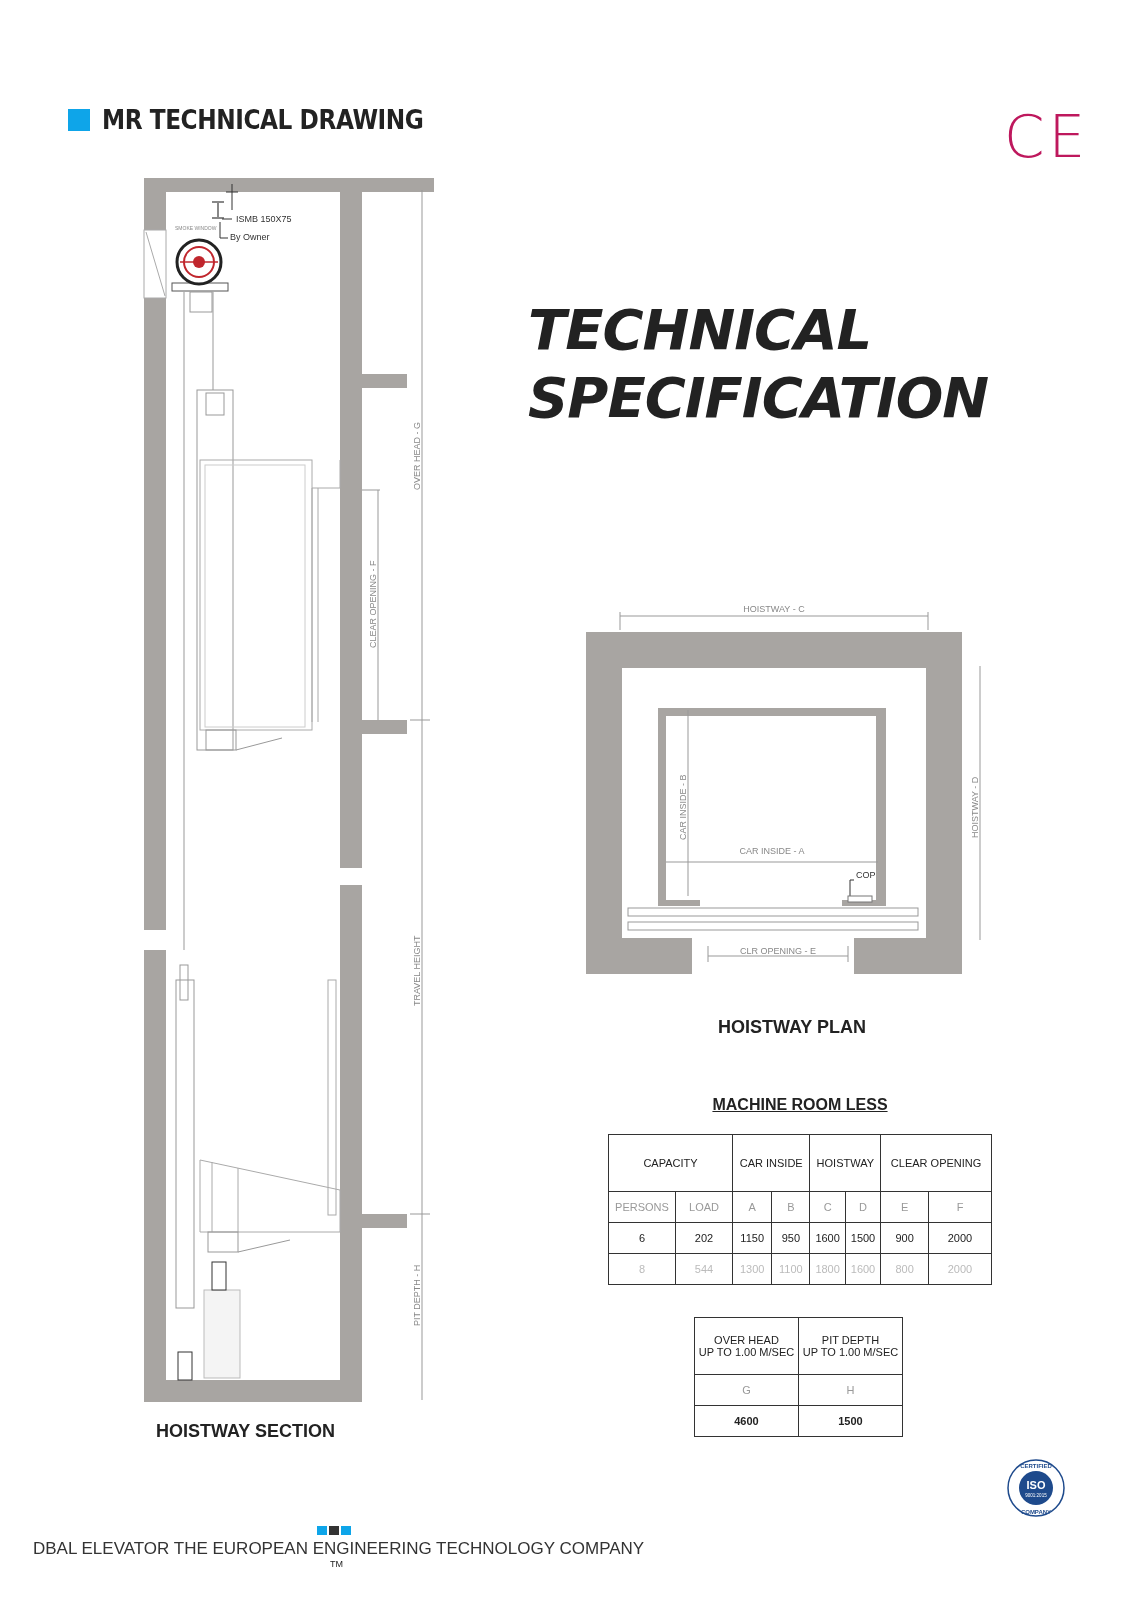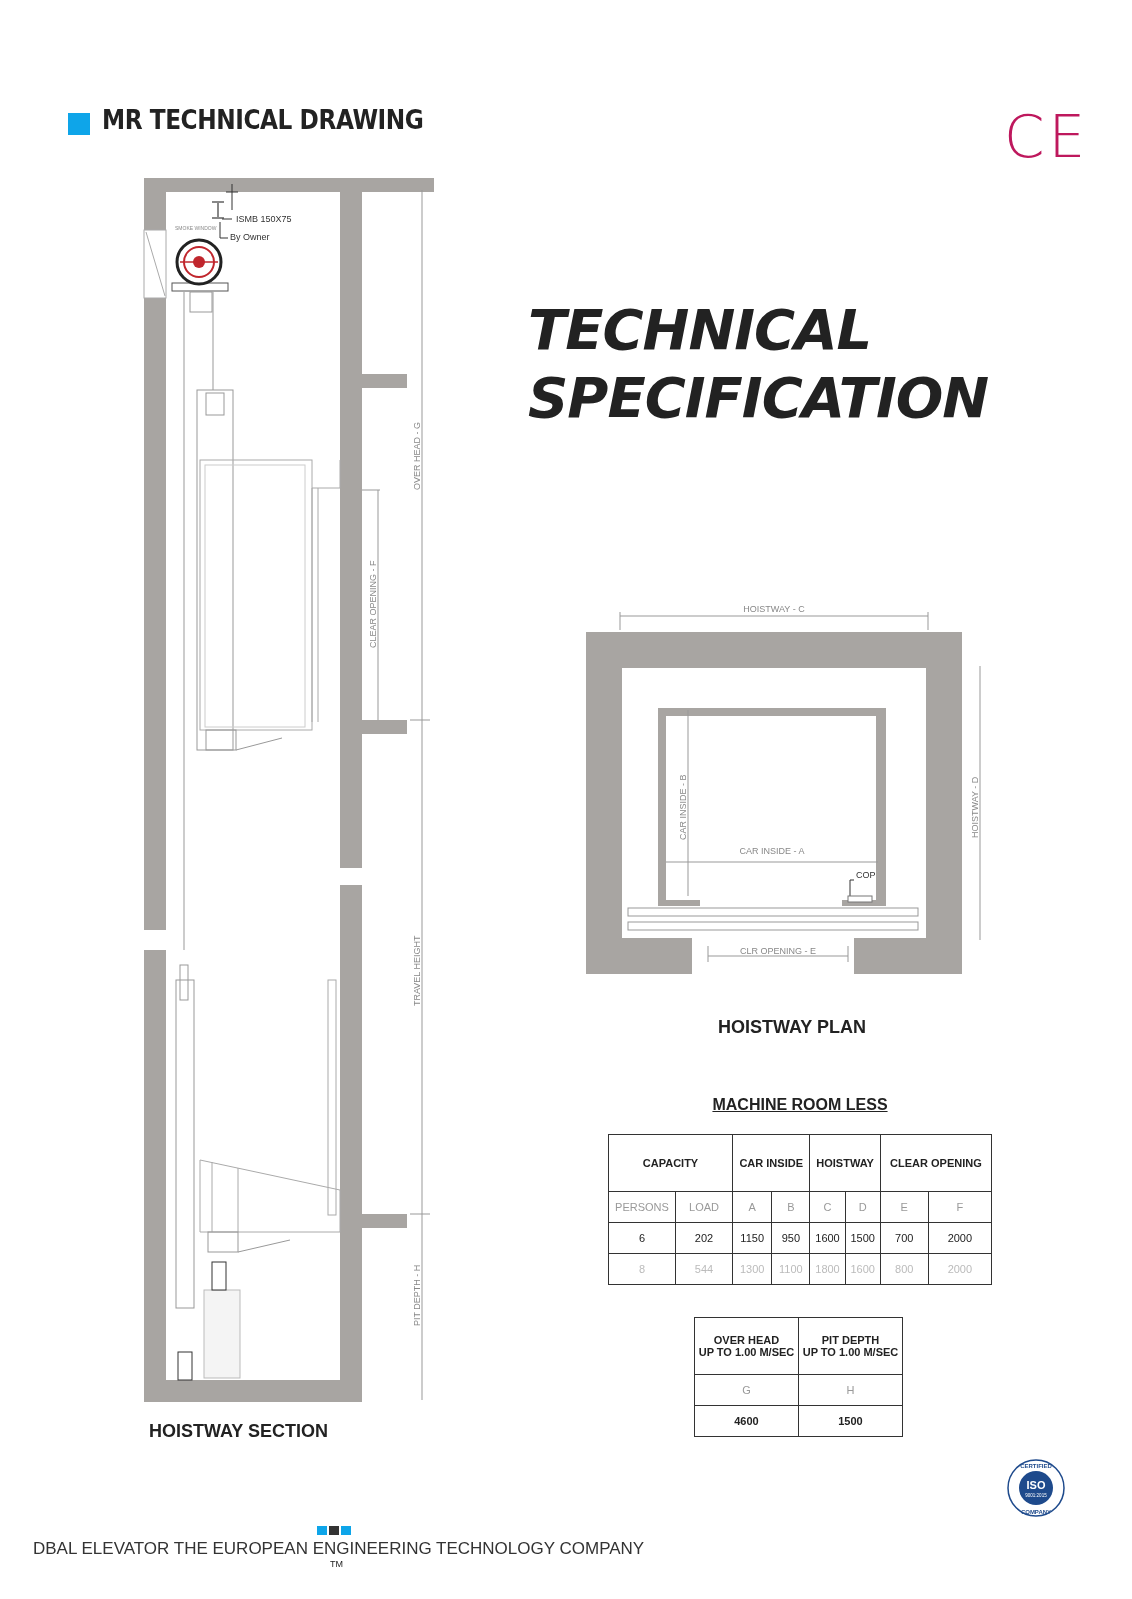--- a/index.html
+++ b/index.html
@@ -1,29 +1,29 @@
 <!DOCTYPE html>
 <html><head>
 <meta charset="utf-8">
 <style>
   html, body { margin: 0; padding: 0; background: #ffffff; }
   body { width: 1132px; height: 1599px; position: relative; overflow: hidden; font-family: "Liberation Sans", sans-serif; color: #222; }
   .abs { position: absolute; }
-  .header { left: 68px; top: 104px; display: flex; align-items: flex-end; }
+  .header { left: 68px; top: 104px; display: flex; align-items: center; }
   .header .sq { width: 22px; height: 22px; background: #0ea5e9; margin-right: 12px; }
   .header .title { font-family: "DejaVu Sans", sans-serif; font-weight: bold; font-size: 27px; letter-spacing: -0.5px; color: #222; transform: scaleX(0.86); transform-origin: left center; white-space: nowrap; }
   .ce { left: 996px; top: 108px; font-family: "DejaVu Sans", sans-serif; font-size: 58px; font-weight: 300; color: #be185d; letter-spacing: 4px; line-height: 1; margin-left: 8px; }
   .spec-title { left: 528px; top: 296px; font-family: "DejaVu Sans", sans-serif; font-weight: bold; font-style: italic; font-size: 56px; line-height: 68px; color: #222; letter-spacing: -1px; }
   .caption { font-weight: bold; font-size: 18px; color: #222; }
   svg text { font-family: "Liberation Sans", sans-serif; }
   table.spec { border-collapse: collapse; }
   table.spec td { border: 1.5px solid #333; text-align: center; font-size: 11px; padding: 0; }
   .mrl { left: 608px; top: 1096px; width: 384px; }
   .mrl-title { text-align: center; font-weight: bold; font-size: 16px; text-decoration: underline; margin-bottom: 20px; color: #222; }
-  .hdr td { font-weight: bold; height: 56px; margin-left: 45px; }
+  .hdr td { font-weight: normal; height: 56px; margin-left: 45px; }
   .sub td { color: #999; height: 30px; }
   .r1 td { color: #222; height: 30px; }
   .r2 td { color: #bbb; height: 30px; }
   .oh { left: 694px; top: 1317px; }
   .oh td { width: 103px; }
   .footer { left: 25px; top: 1521px; display: flex; align-items: center; flex-direction: column; }
   .footer .dots span { display: inline-block; width: 10px; height: 9px; margin-right: 2px; }
   .footer .txt { font-size: 17px; color: #333; margin-left: 8px; letter-spacing: 0px; }
   .footer sup { font-size: 9px; margin-left: 4px; }
   .iso { left: 1006px; top: 1458px; width: 60px; height: 60px; }
@@ -115,21 +115,21 @@
     <line x1="378" y1="490" x2="378" y2="720"></line>
     <line x1="362" y1="490" x2="380" y2="490"></line>
     <line x1="410" y1="720" x2="430" y2="720"></line>
     <line x1="410" y1="1214" x2="430" y2="1214"></line>
   </g>
   <text transform="translate(420,490) rotate(-90)" font-size="9" fill="#888">OVER HEAD - G</text>
   <text transform="translate(376,648) rotate(-90)" font-size="9" fill="#888">CLEAR OPENING - F</text>
   <text transform="translate(420,1006) rotate(-90)" font-size="9" fill="#888">TRAVEL HEIGHT</text>
   <text transform="translate(420,1326) rotate(-90)" font-size="9" fill="#888">PIT DEPTH - H</text>
 </svg>
-<div class="abs caption" style="left:149px;top:1421px">HOISTWAY SECTION</div>
+<div class="abs caption" style="left:156px;top:1421px">HOISTWAY SECTION</div>
 
 <svg class="abs" style="left:580px;top:600px" width="420" height="390" viewBox="0 0 420 390">
   <g fill="#a8a5a2">
     <rect x="6" y="32" width="376" height="36"></rect>
     <rect x="6" y="32" width="36" height="342"></rect>
     <rect x="346" y="32" width="36" height="342"></rect>
     <rect x="6" y="338" width="106" height="36"></rect>
     <rect x="274" y="338" width="108" height="36"></rect>
   </g>
 
@@ -183,21 +183,21 @@
       <td>E</td>
       <td>F</td>
     </tr>
     <tr class="r1">
       <td>6</td>
       <td>202</td>
       <td>1150</td>
       <td>950</td>
       <td>1600</td>
       <td>1500</td>
-      <td>700</td>
+      <td>900</td>
       <td>2000</td>
     </tr>
     <tr class="r2">
       <td>8</td>
       <td>544</td>
       <td>1300</td>
       <td>1100</td>
       <td>1800</td>
       <td>1600</td>
       <td>800</td>

